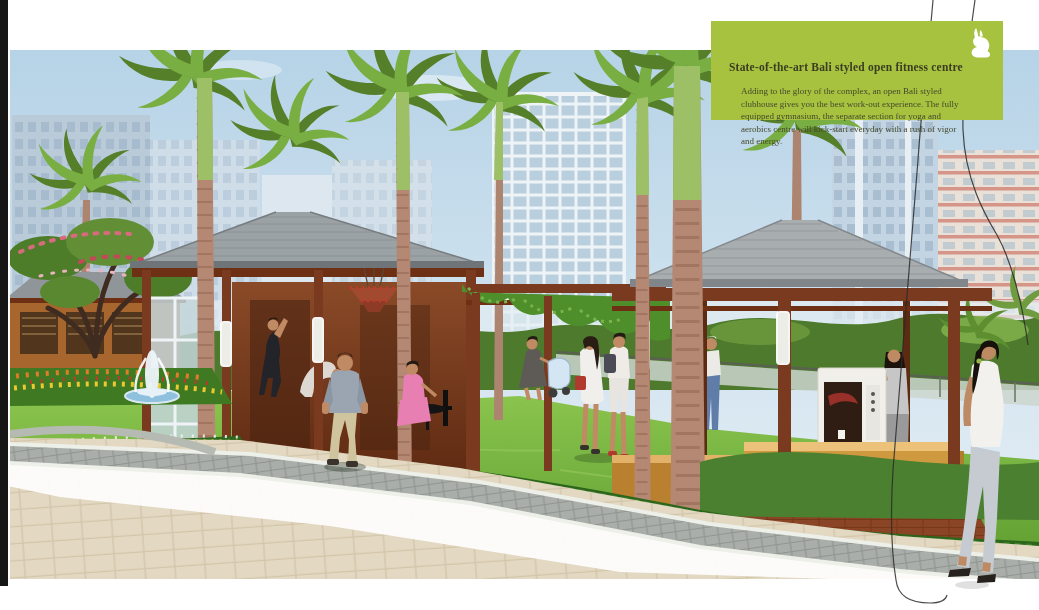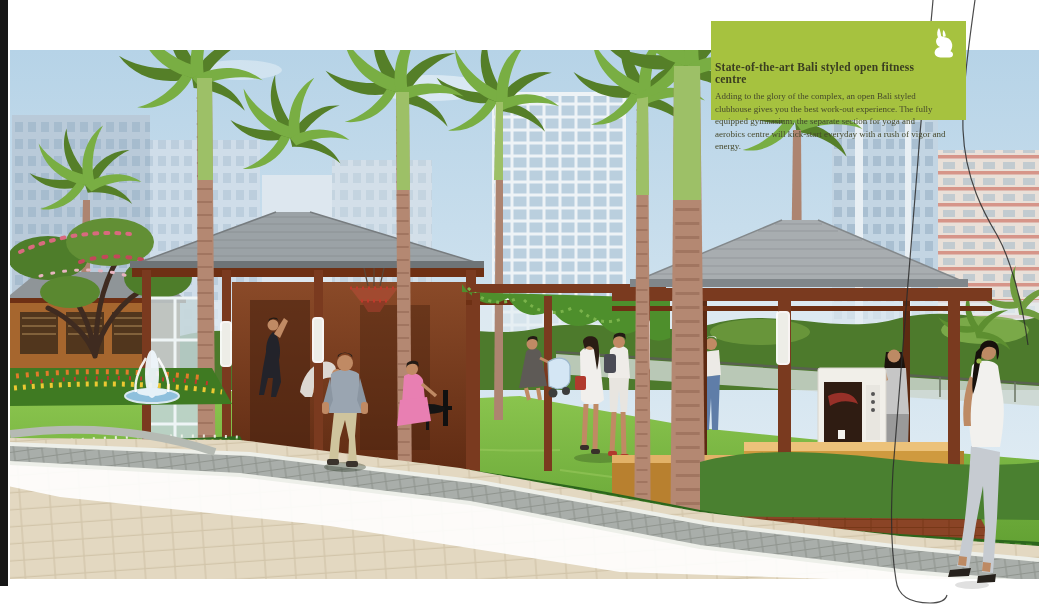--- a/index.html
+++ b/index.html
@@ -4,31 +4,31 @@
 <style>
   html,body{margin:0;padding:0;background:#888;}
   .page{
     position:relative;width:1039px;height:610px;overflow:hidden;
     background:var(--page-bg,#ffffff);
     font-family:"Liberation Serif", serif;
   }
   .spine{position:absolute;left:0;top:0;width:8px;height:586px;background:var(--spine-black,#161616);}
   .scene{position:absolute;left:0;top:0;width:1039px;height:610px;z-index:1;}
   .info-card{
-    position:absolute;left:711px;top:21px;width:255px;height:99px;z-index:3;
+    position:absolute;left:711px;top:21px;width:292px;height:99px;z-index:3;
     background:var(--card-green,#a6c23f);box-sizing:border-box;
-    padding:40px 20px 0 4px;
+    padding:40px 20px 0 18px;
     font-family:Liberation Serif, serif;
   }
   .info-card .title{
     font-size:11.5px;font-weight:bold;letter-spacing:.2px;
     color:var(--card-title,#3a3d21);margin:0 0 5px 0;
   }
   .info-card .body{
-    font-size:9px;line-height:12.5px;color:var(--card-body,#46492c);margin:0;
+    font-size:9px;line-height:12.5px;color:var(--card-body,#46492c);margin:12px;
   }
   .rabbit{position:absolute;top:7px;right:12px;width:26px;height:30px;}
 </style>
 </head>
 <body>
 
 <div class="page">
 
   <svg class="scene" viewBox="0 0 1039 610" aria-hidden="true">
     <defs>

